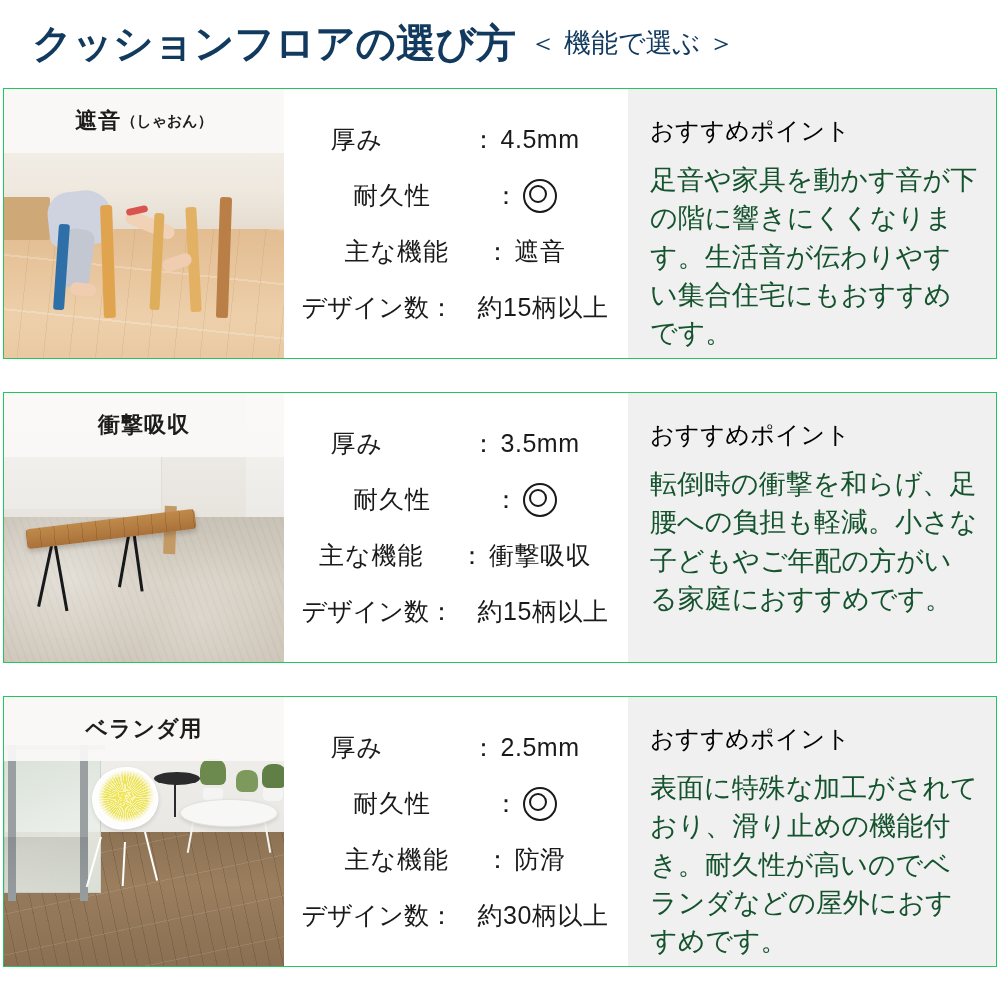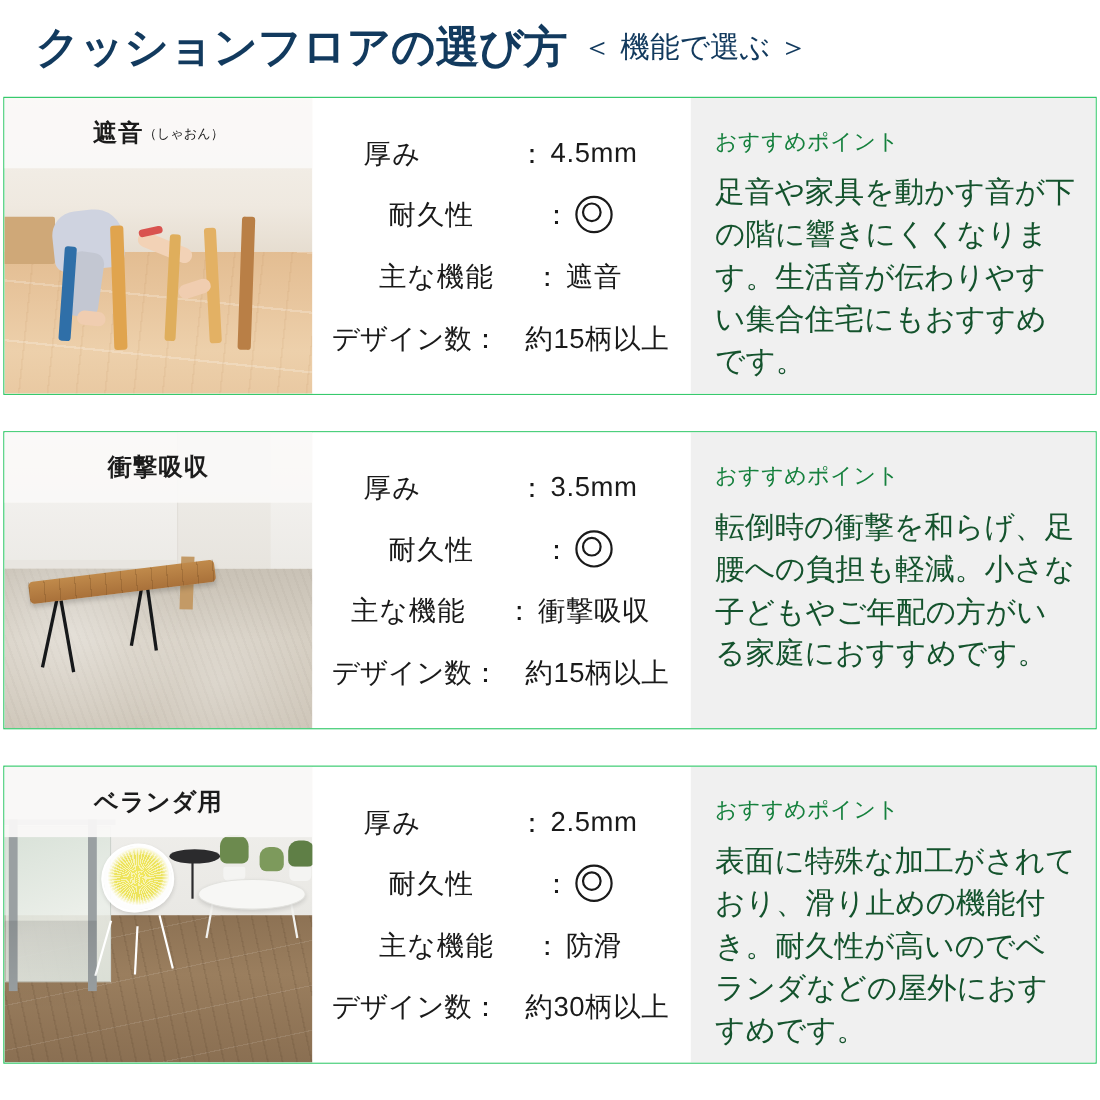--- a/index.html
+++ b/index.html
@@ -54,21 +54,21 @@
   .photo-label{
     position:absolute;left:0;top:0;width:100%;height:64px;
     background:rgba(250,249,247,0.93);
     display:flex;align-items:center;justify-content:center;
     z-index:6;
   }
   .photo-label span{
     font-size:22px;font-weight:bold;color:#1c1c1c;
     letter-spacing:1px;white-space:nowrap;
   }
-  .photo-label .ruby{font-size:12px;font-weight:normal;letter-spacing:0;}
+  .photo-label .ruby{font-size:15px;font-weight:bold;letter-spacing:0;}
 
   
   .scene{position:absolute;inset:0;}
   .s1-wall{position:absolute;left:0;top:0;width:100%;height:52%;
     background:linear-gradient(180deg,#f6f3ee 0%,#efe9e0 70%,#e6ddd0 100%);}
   .s1-floor{position:absolute;left:0;top:52%;width:100%;height:48%;
     background:linear-gradient(180deg,#e3bd92 0%,#e8c69e 35%,#edd0ab 70%,#e9c9a2 100%);}
   .s1-floor:before{content:"";position:absolute;inset:0;
     background:repeating-linear-gradient(96deg,rgba(180,130,80,.16) 0 1px,rgba(0,0,0,0) 1px 26px),
                repeating-linear-gradient(186deg,rgba(255,255,255,.22) 0 2px,rgba(0,0,0,0) 2px 54px);}
@@ -186,21 +186,21 @@
     width:14px;height:14px;border-radius:50%;border:2px solid #1a1a1a;
   }
 
   
   .desc{
     flex:1;height:100%;
     background:#f0f0f0;
     padding:26px 18px 0 22px;box-sizing:border-box;
   }
   .desc-head{
-    font-size:20px;color:#15803d;letter-spacing:0.5px;
+    font-size:24px;color:#000000;letter-spacing:0.5px;
     margin-bottom:14px;white-space:nowrap;
   }
   .desc-body{
     font-size:27px;color:#14532d;line-height:1.42;
     letter-spacing:0px;
   }
 </style>
 </head>
 <body>
 

